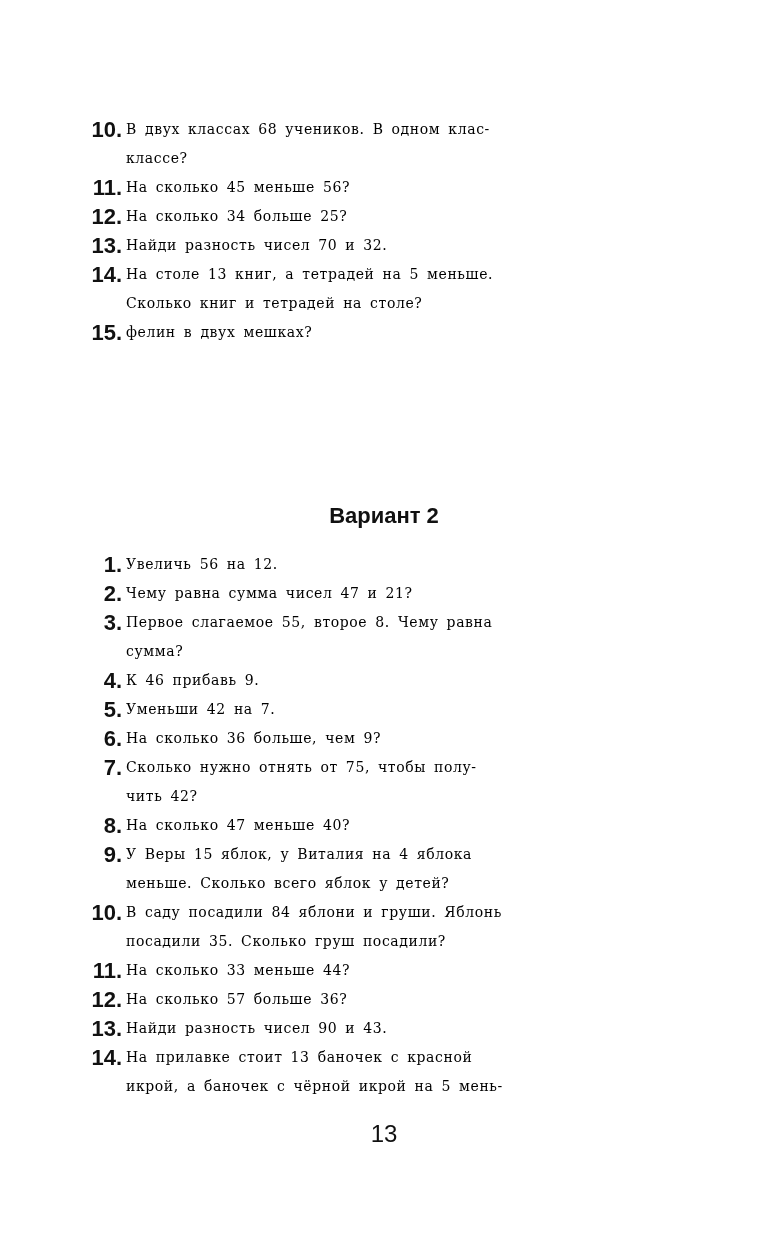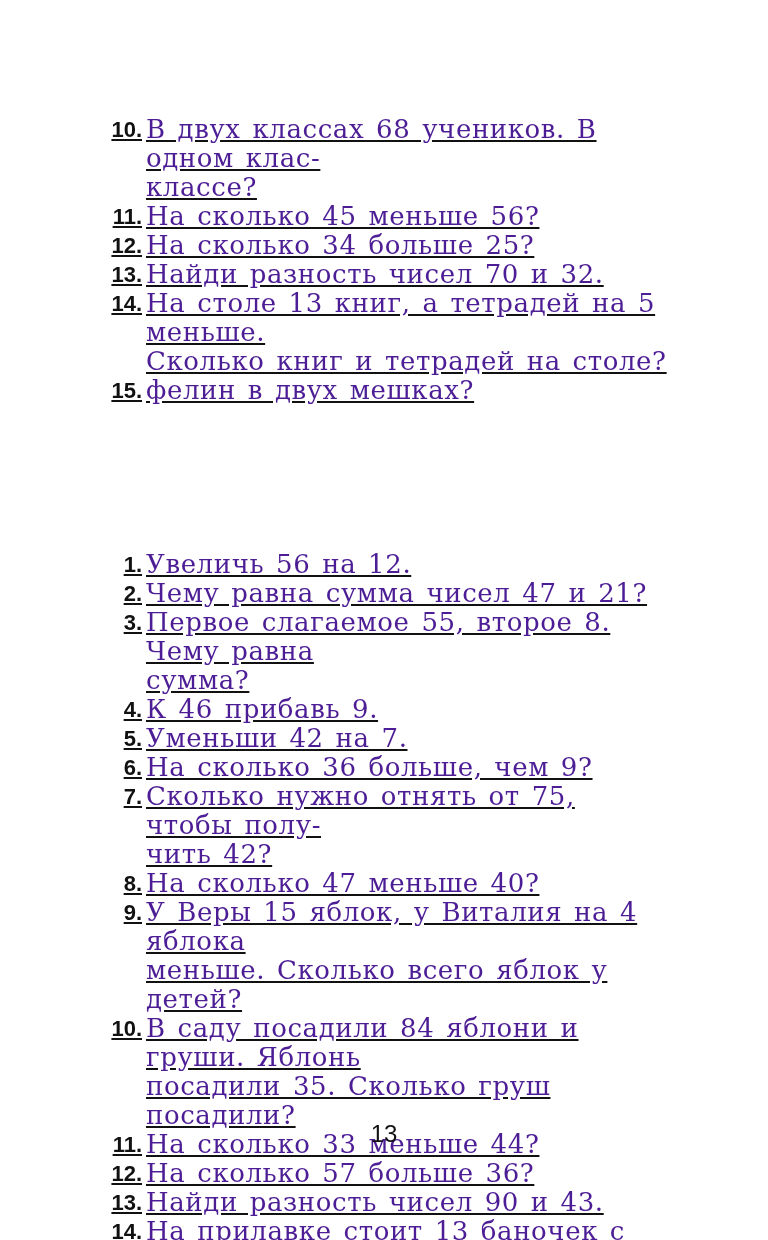--- a/index.html
+++ b/index.html
@@ -1,29 +1,29 @@
 <!DOCTYPE html>
 <html><head>
 <meta charset="utf-8">
 <style>
   html, body { margin: 0; padding: 0; background: #ffffff; }
   body { width: 768px; height: 1240px; position: relative; overflow: hidden; color: #111111; }
   .page { position: absolute; left: 0; top: 0; width: 768px; height: 1240px; }
-  .list { position: absolute; left: 100px; width: 572px; text-decoration: underline; }
+  .list { position: absolute; left: 80px; width: 572px; }
   .list1 { top: 115px; }
   .list2 { top: 550px; }
   .item { display: flex; align-items: flex-start; }
   .num {
     width: 46px; flex: 0 0 46px; text-align: right; padding-right: 4px; box-sizing: border-box;
     font-family: "Liberation Sans", "DejaVu Sans", sans-serif; font-weight: bold; font-size: 22px;
     line-height: 29px; color: #111;
   }
   .txt {
-    flex: 1; font-family: "DejaVu Serif", "Liberation Serif", serif; font-size: 26px;
-    line-height: 29px; letter-spacing: 0.6px; word-spacing: 3px; color: #4c1d95;
+    flex: 1; font-family: "DejaVu Serif", "Liberation Serif", serif; font-size: 14px;
+    line-height: 29px; letter-spacing: 0.6px; word-spacing: 3px; color: #000000;
   }
   .heading {
     position: absolute; left: 0; width: 768px; top: 503px; text-align: center;
     font-family: "Liberation Sans", "DejaVu Sans", sans-serif; font-weight: bold; font-size: 22px; color: #111;
   }
   .pagenum {
     position: absolute; left: 0; width: 768px; top: 1120px; text-align: center;
     font-family: "Liberation Sans", "DejaVu Sans", sans-serif; font-size: 24px; color: #111;
   }
 </style>
@@ -64,20 +64,21 @@
           <div>Сколько книг и тетрадей на столе?</div>
         </div>
       </div>
       <div class="item">
         <div class="num">15.</div>
         <div class="txt">
           <div>фелин в двух мешках?</div>
         </div>
       </div>
     </div>
+  <div class="heading">Вариант 2</div>
   <div class="list list2">
       <div class="item">
         <div class="num">1.</div>
         <div class="txt">
           <div>Увеличь 56 на 12.</div>
         </div>
       </div>
       <div class="item">
         <div class="num">2.</div>
         <div class="txt">

